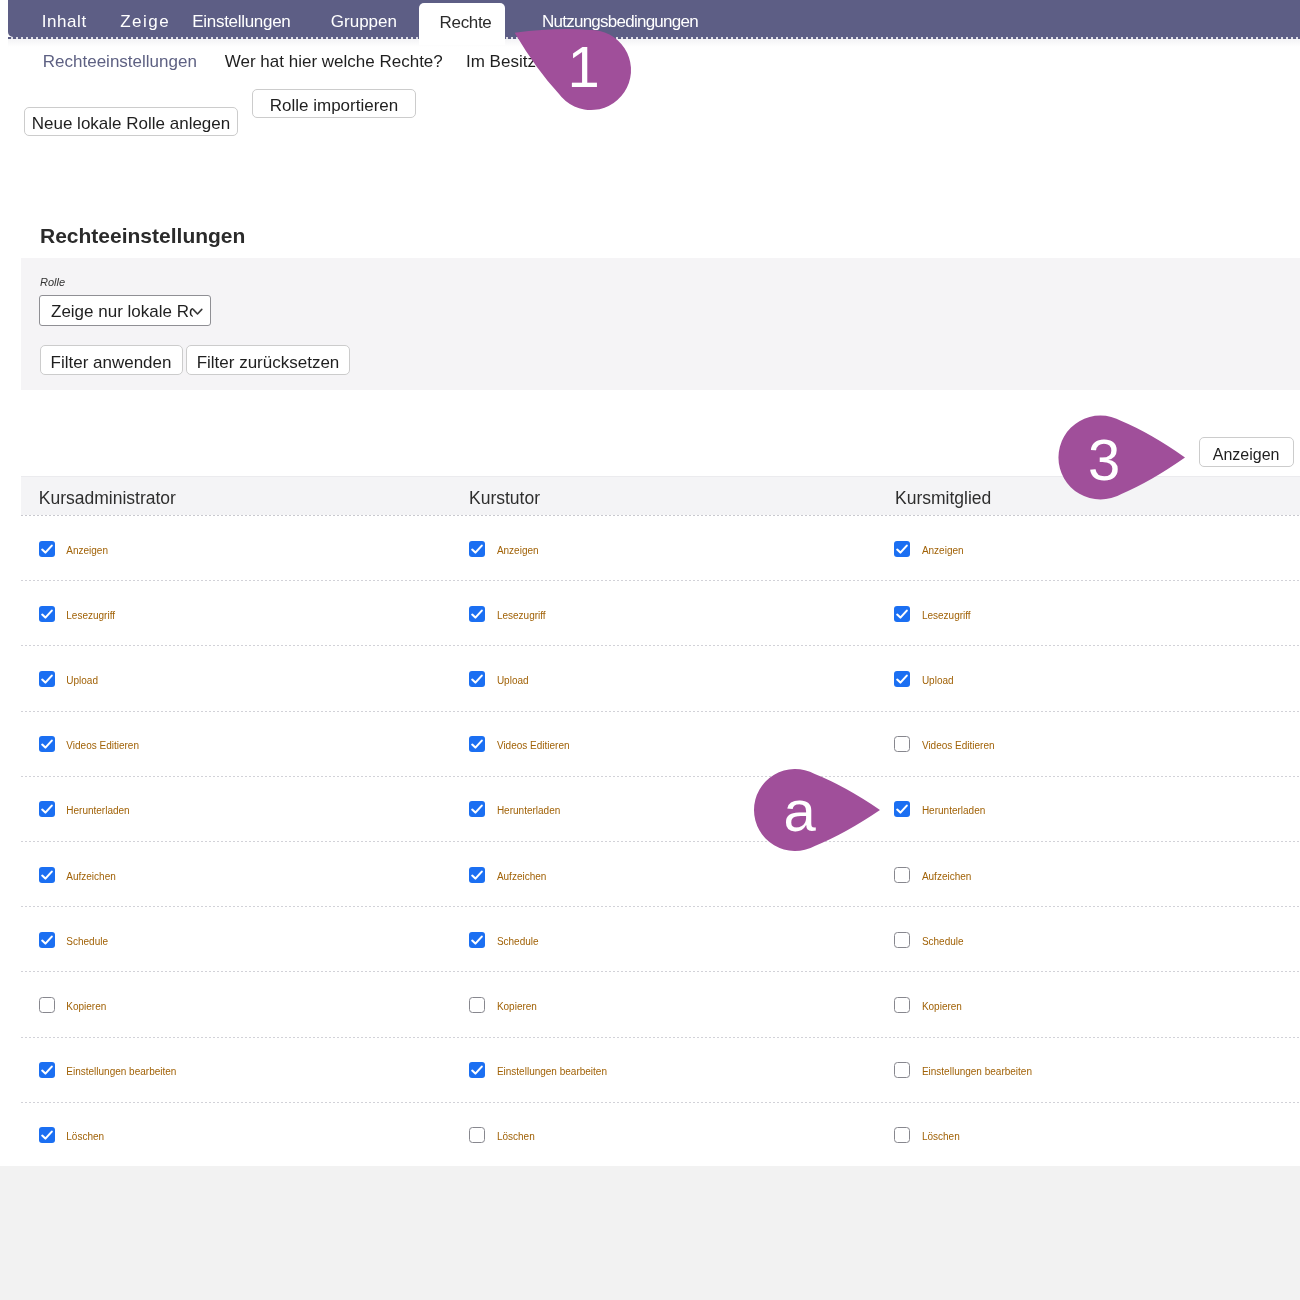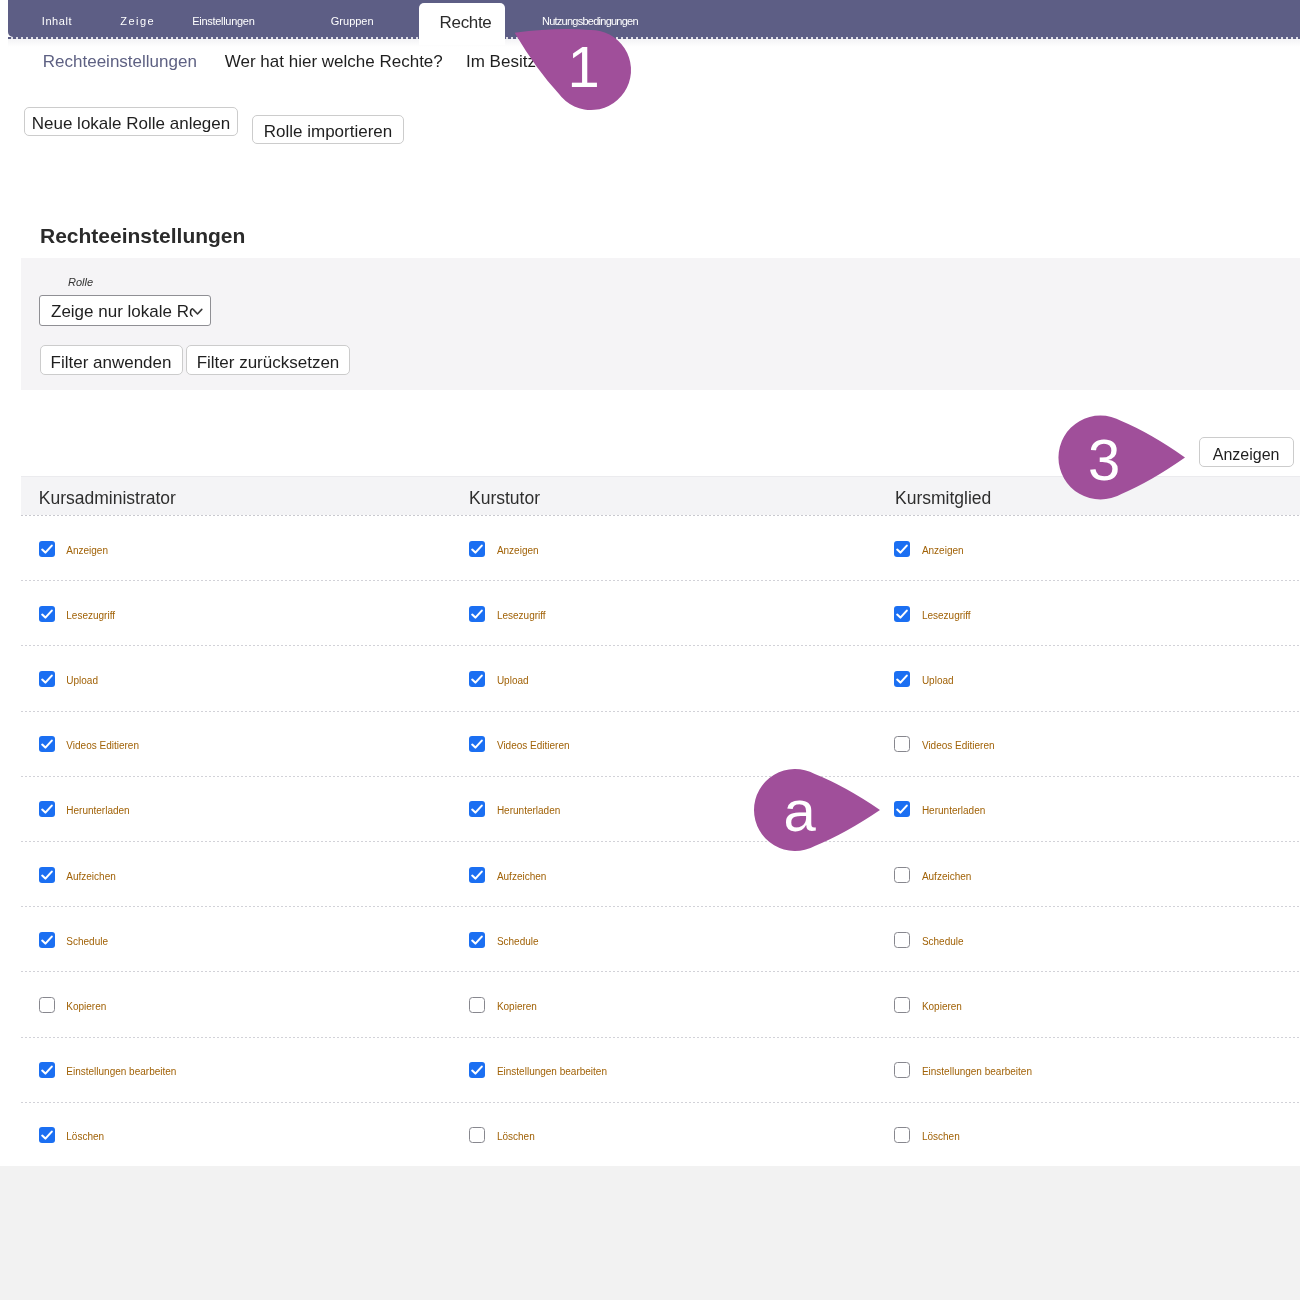--- a/index.html
+++ b/index.html
@@ -1,26 +1,26 @@
 <!DOCTYPE html>
 <html><head><meta charset="utf-8">
 <style>
 * { margin:0; padding:0; box-sizing:border-box; }
 html,body { width:1300px; height:1300px; background:#fff; font-family:"Liberation Sans", sans-serif; position:relative; overflow:hidden; }
 .topbar { position:absolute; left:8px; top:0; width:1292px; height:37px; background:#5d5e85; border-bottom-left-radius:5px; }
 .dashrow { position:absolute; left:8px; top:37px; width:1292px; height:2px; background:repeating-linear-gradient(90deg,#5d5e85 0 3px,rgba(93,94,133,0.12) 3px 5px); z-index:2; }
 .topstrip { position:absolute; left:8px; top:37px; width:1292px; height:10px; background:linear-gradient(#f0f0f3,#ffffff); }
-.navlab { position:absolute; color:#fff; font-size:11px; line-height:17px; white-space:nowrap; }
+.navlab { position:absolute; color:#fff; font-size:17px; line-height:17px; white-space:nowrap; }
 .tab { position:absolute; left:419px; top:3px; width:86px; height:42px; background:#fff; border-radius:5px 5px 0 0; z-index:3; }
 .tab span { position:absolute; left:7px; right:0; top:10.7px; text-align:center; color:#2b2b2b; font-size:17px; line-height:17px; }
 .subnav { position:absolute; font-size:17px; line-height:17px; white-space:nowrap; color:#1f1f1f; }
 .btn { position:absolute; background:#fff; border:1px solid #ccc; border-radius:5px; font-size:17px; color:#1f1f1f; text-align:center; white-space:nowrap; }
 .h2 { position:absolute; left:40px; top:224px; font-size:21px; font-weight:bold; color:#2b2b2b; }
 .panel { position:absolute; left:21px; top:258px; width:1279px; height:132px; background:#f5f4f6; }
-.rolle { position:absolute; left:40px; top:276px; font-style:italic; font-size:11px; color:#333;margin-left:28px; }
+.rolle { position:absolute; left:40px; top:276px; font-style:italic; font-size:11px; color:#333; }
 .select { position:absolute; left:39px; top:295px; width:172px; height:31px; background:#fff; border:1px solid #8f8f94; border-radius:3px; }
 .select .txt { position:absolute; left:11px; top:6px; width:142px; overflow:hidden; font-size:17px; line-height:19px; color:#1f1f1f; white-space:nowrap; }
 .select svg { position:absolute; right:7px; top:12px; }
 .hdrband { position:absolute; left:21px; top:476px; width:1279px; height:39px; background:#f4f4f6; border-top:1px solid #ebebee; }
 .hdrline { position:absolute; left:21px; top:515px; width:1279px; height:1px; background:repeating-linear-gradient(90deg,#c9c9cf 0 2px,rgba(0,0,0,0) 2px 4px); }
 .hdr { position:absolute; top:487.5px; font-size:17.5px; color:#2e2e2e; white-space:nowrap; z-index:1; }
 .rowline { position:absolute; left:21px; width:1279px; height:1px; background:repeating-linear-gradient(90deg,#d2d2d8 0 2px,rgba(0,0,0,0) 2px 4px); }
 .cb { position:absolute; width:16px; height:16px; border-radius:3px; }
 .cb.on { background:#1b6ff2; }
 .cb.off { background:#fff; border:1.9px solid #87878e; border-radius:3.5px; }
@@ -38,21 +38,21 @@
 <div class="navlab" style="left:192.3px;top:12.7px;letter-spacing:-0.3px">Einstellungen</div>
 <div class="navlab" style="left:330.8px;top:12.7px">Gruppen</div>
 <div class="navlab" style="left:542px;top:12.7px;letter-spacing:-0.75px">Nutzungsbedingungen</div>
 <div class="tab">
     <span style="letter-spacing:-0.35px">Rechte</span>
   </div>
 <div class="subnav" style="left:42.8px;top:53.3px;color:#5e6183">Rechteeinstellungen</div>
 <div class="subnav" style="left:224.8px;top:53.3px">Wer hat hier welche Rechte?</div>
 <div class="subnav" style="left:466px;top:53.3px">Im Besitz von</div>
 <div class="btn" style="left:24px;top:107px;width:214px;height:29px;line-height:32px">Neue lokale Rolle anlegen</div>
-<div class="btn" style="left:252px;top:115px;width:152px;height:29px;line-height:32px">Rolle importieren</div>
+<div class="btn" style="left:252px;top:89px;width:164px;height:29px;line-height:32px">Rolle importieren</div>
 <div class="h2">Rechteeinstellungen</div>
 <div class="panel"></div>
 <div class="rolle">Rolle</div>
 <div class="select">
     <div class="txt">Zeige nur lokale Rollen</div>
     <svg width="11" height="8" viewBox="0 0 11 8">
       <path d="M1.2 1.4 L5.5 6 L9.8 1.4" fill="none" stroke="#3a3a3a" stroke-width="1.6" stroke-linecap="round" stroke-linejoin="round"></path>
     </svg>
   </div>
 <div class="btn" style="left:39.5px;top:344.6px;width:143px;height:30px;line-height:34px">Filter anwenden</div>

